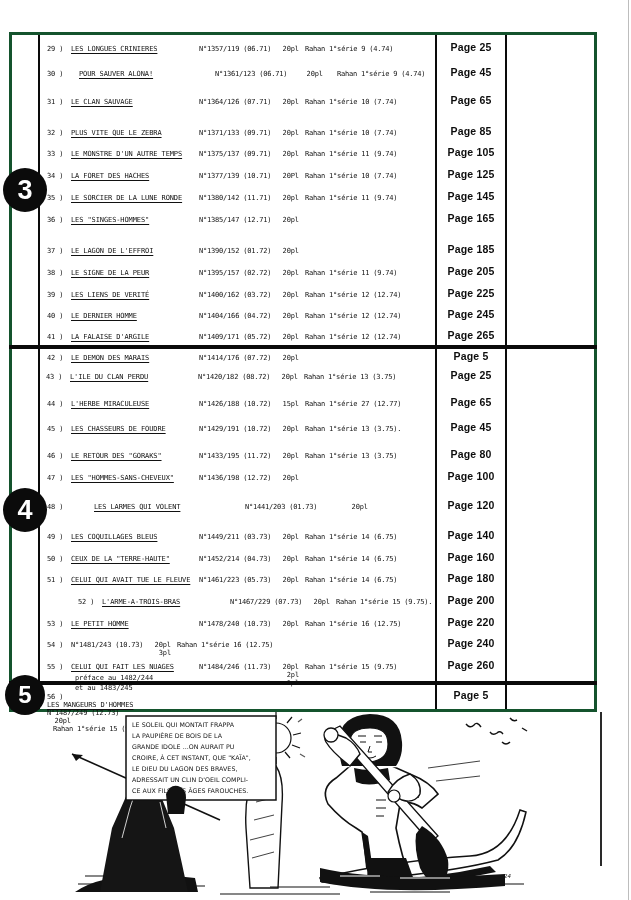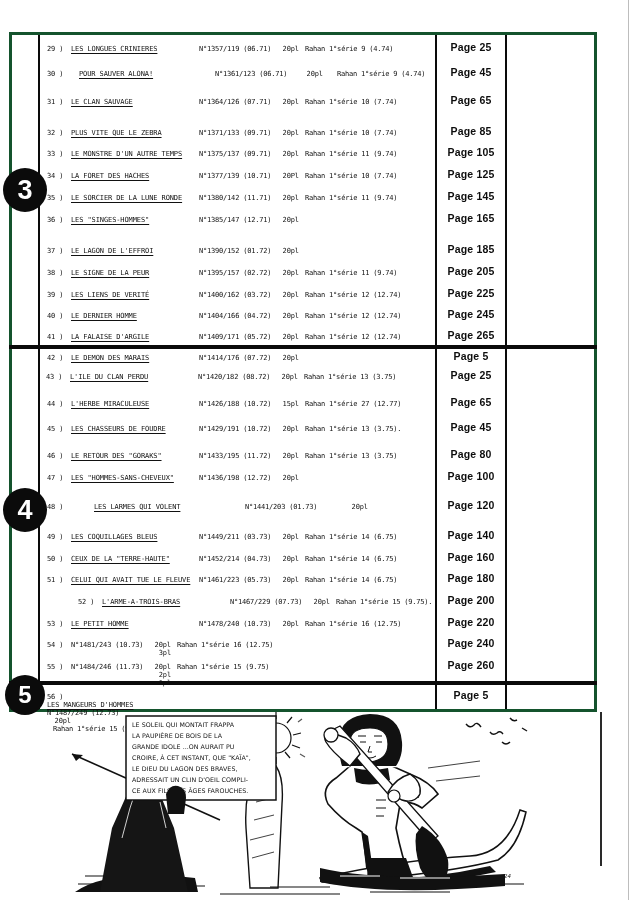--- a/index.html
+++ b/index.html
@@ -381,20 +381,25 @@
           <span class="c-ref">N°1481/243 (10.73)</span>
           <span class="c-pg">
             <span>20pl</span>
             <span>3pl</span>
           </span>
           <span class="c-series">Rahan 1°série 16 (12.75)</span>
           <span class="c-page">Page 240</span>
         </div>
         <div class="row" style="top: 628px;">
           <span class="c-num">55 )</span>
+          <span class="c-title">
+            <span class="t">CELUI QUI FAIT LES NUAGES</span>
+            <span class="note">préface au 1482/244</span>
+            <span class="note">et au 1483/245</span>
+          </span>
           <span class="c-ref">N°1484/246 (11.73)</span>
           <span class="c-pg">
             <span>20pl</span>
             <span>2pl</span>
             <span>1pl</span>
           </span>
           <span class="c-series">Rahan 1°série 15 (9.75)</span>
           <span class="c-page">Page 260</span>
         </div>
         <div class="row" style="top: 658px; flex-direction: column;">

